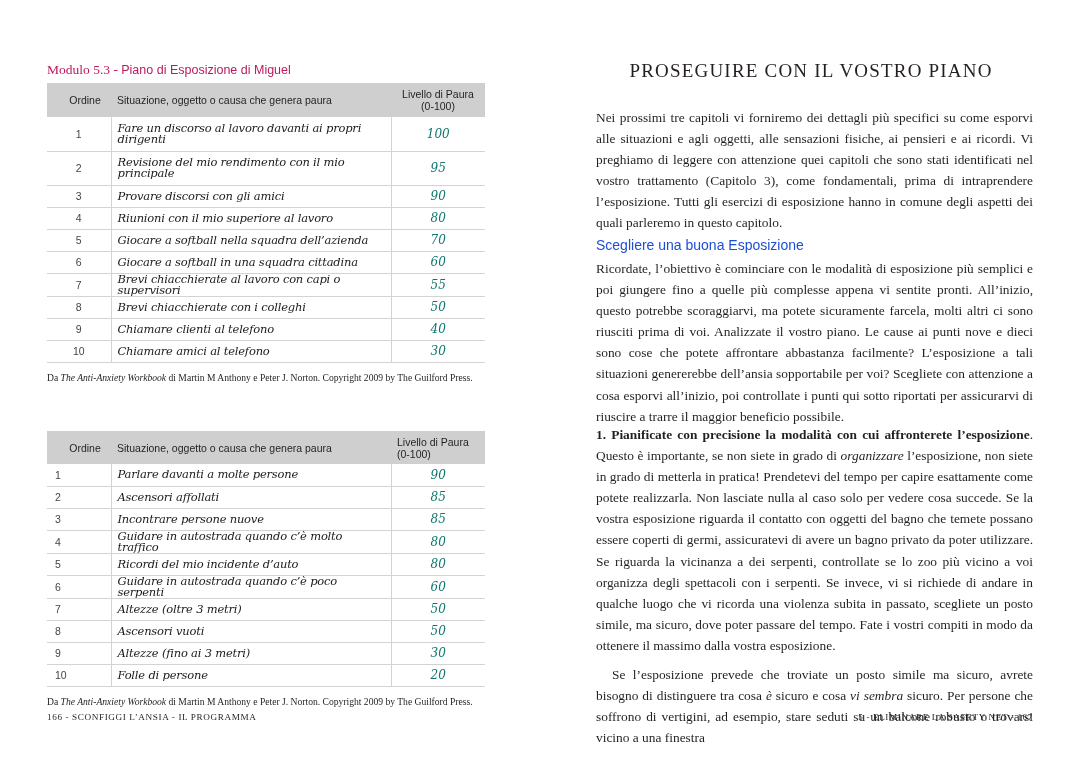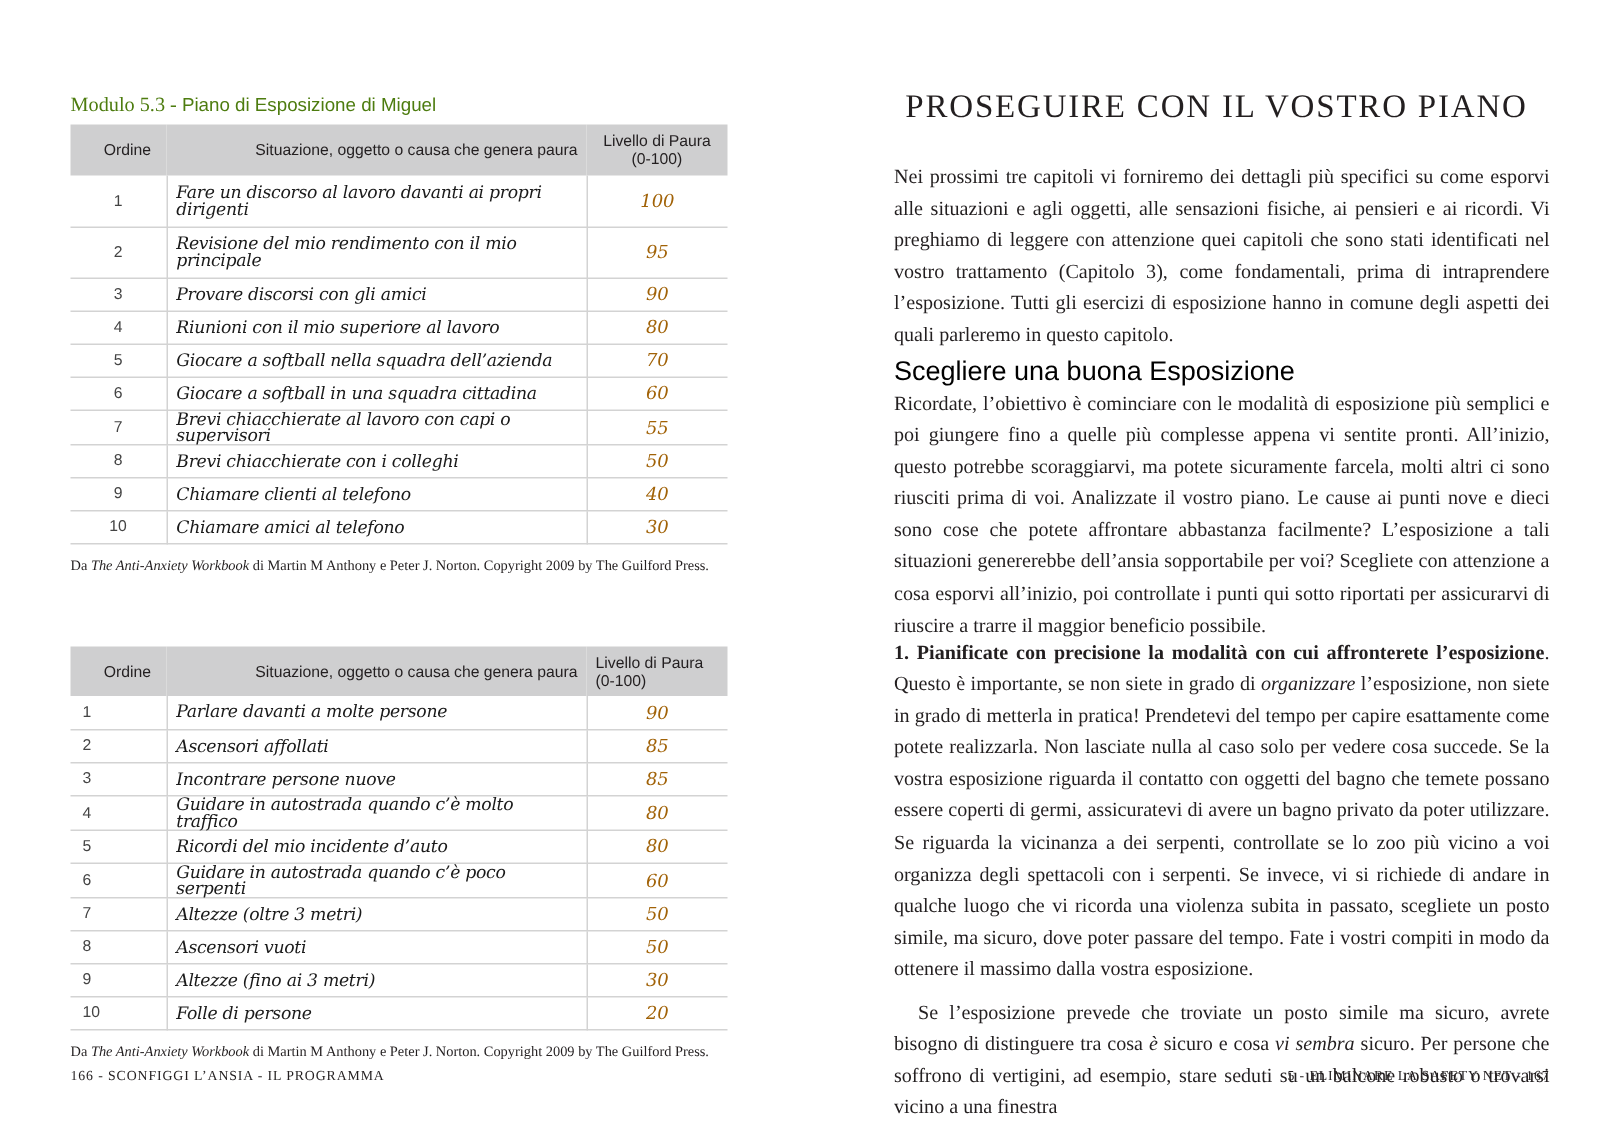--- a/index.html
+++ b/index.html
@@ -7,70 +7,70 @@
     width: 1080px; height: 762px; background: #ffffff; position: relative; overflow: hidden;
     color: #231f20;
   }
   .page { position: absolute; top: 0; height: 762px; }
   .page-left { left: 0; width: 540px; }
   .page-right { left: 540px; width: 540px; }
 
   
   .module-title {
     position: absolute; left: 47px; font-size: 13.5px;
-    font-family: "Liberation Serif", serif; color: #4d7c0f; white-space: nowrap; text-align: center;
+    font-family: "Liberation Serif", serif; color: #be185d; white-space: nowrap; text-align: center;
   }
   .module-title .mt-name { font-family: "Liberation Sans", sans-serif; font-size: 12.5px; }
   .fear-table {
     position: absolute; left: 47px; width: 438px; border-collapse: collapse;
     font-family: "Liberation Sans", sans-serif;
   }
   .fear-table th {
     background: #cfcfd0; color: #231f20; font-weight: normal; font-size: 10.5px;
-    text-align: right; padding: 0 6px; line-height: 12px; vertical-align: middle;
+    text-align: left; padding: 0 6px; line-height: 12px; vertical-align: middle;
   }
   .fear-table th.col-order { width: 40px; text-align: center; padding-left: 18px; }
   .fear-table th.col-level { width: 82px; text-align: center; }
   .fear-table td {
     border-bottom: 1.5px solid #d3d3d3; padding: 0 6px; vertical-align: middle;
   }
   .fear-table td.c-order {
     font-size: 10.5px; color: #444; text-align: center; border-right: 1.5px solid #d3d3d3;
   }
   .fear-table.marcus td.c-order { text-align: left; padding-left: 8px; }
   .fear-table td.c-sit {
     font-family: "DejaVu Serif", serif; font-style: italic; font-size: 11.5px;
     color: #1a1a1a; line-height: 11px; border-right: 1.5px solid #d3d3d3; letter-spacing: -0.2px;
   }
   .fear-table td.c-level {
-    font-family: "DejaVu Serif", serif; font-style: italic; font-size: 12px; text-align: center; color: #a16207;
+    font-family: "DejaVu Serif", serif; font-style: italic; font-size: 12px; text-align: center; color: #0f766e;
   }
   .source-note {
     position: absolute; left: 47px; font-family: "Liberation Serif", serif; font-size: 9.6px;
     color: #231f20; white-space: nowrap;
   }
   .folio {
     position: absolute; font-family: "Liberation Serif", serif; font-size: 9.2px;
     letter-spacing: 0.6px; color: #231f20; white-space: nowrap; top: 712px;
   }
 
   
   .chapter-title {
     position: absolute; left: 56px; width: 430px; top: 60px; text-align: center;
-    font-family: "Liberation Serif", serif; font-size: 22px; letter-spacing: 1.2px;
+    font-family: "Liberation Serif", serif; font-size: 19px; letter-spacing: 1.2px;
     line-height: 21px; color: #231f20;
   }
   .body-text {
     position: absolute; left: 56px; width: 437px; font-family: "Liberation Serif", serif;
     font-size: 13.4px; line-height: 21.1px; text-align: justify; color: #231f20;
     hyphens: none;
   }
   .section-heading {
     position: absolute; left: 56px; top: 237px; font-family: "Liberation Sans", sans-serif;
-    font-size: 18px; color: #000000;
+    font-size: 14px; color: #1d4ed8;
   }
   .indent { text-indent: 16px; }
 </style>
 </head>
 <body>
 
 <div class="page page-left">
 
   <div class="module-title" style="top:62px;">
     <span>Modulo 5.3 - </span><span class="mt-name">Piano di Esposizione di Miguel</span>

